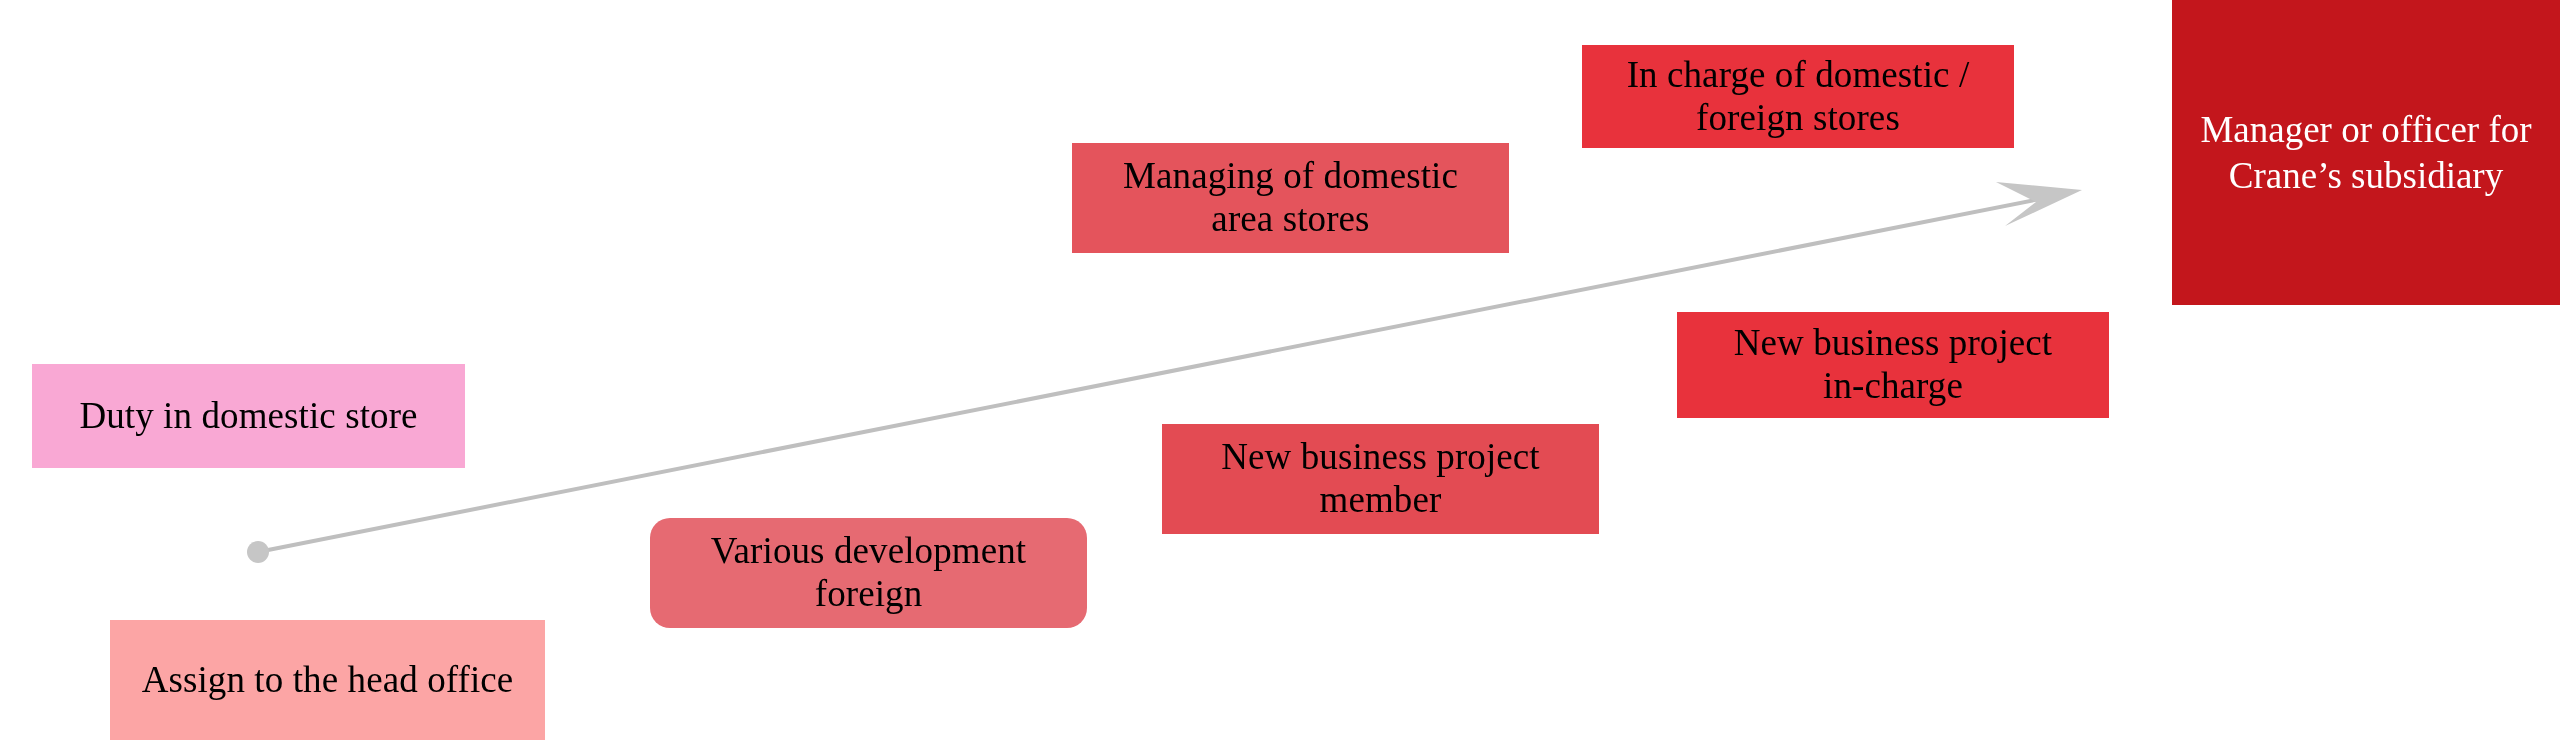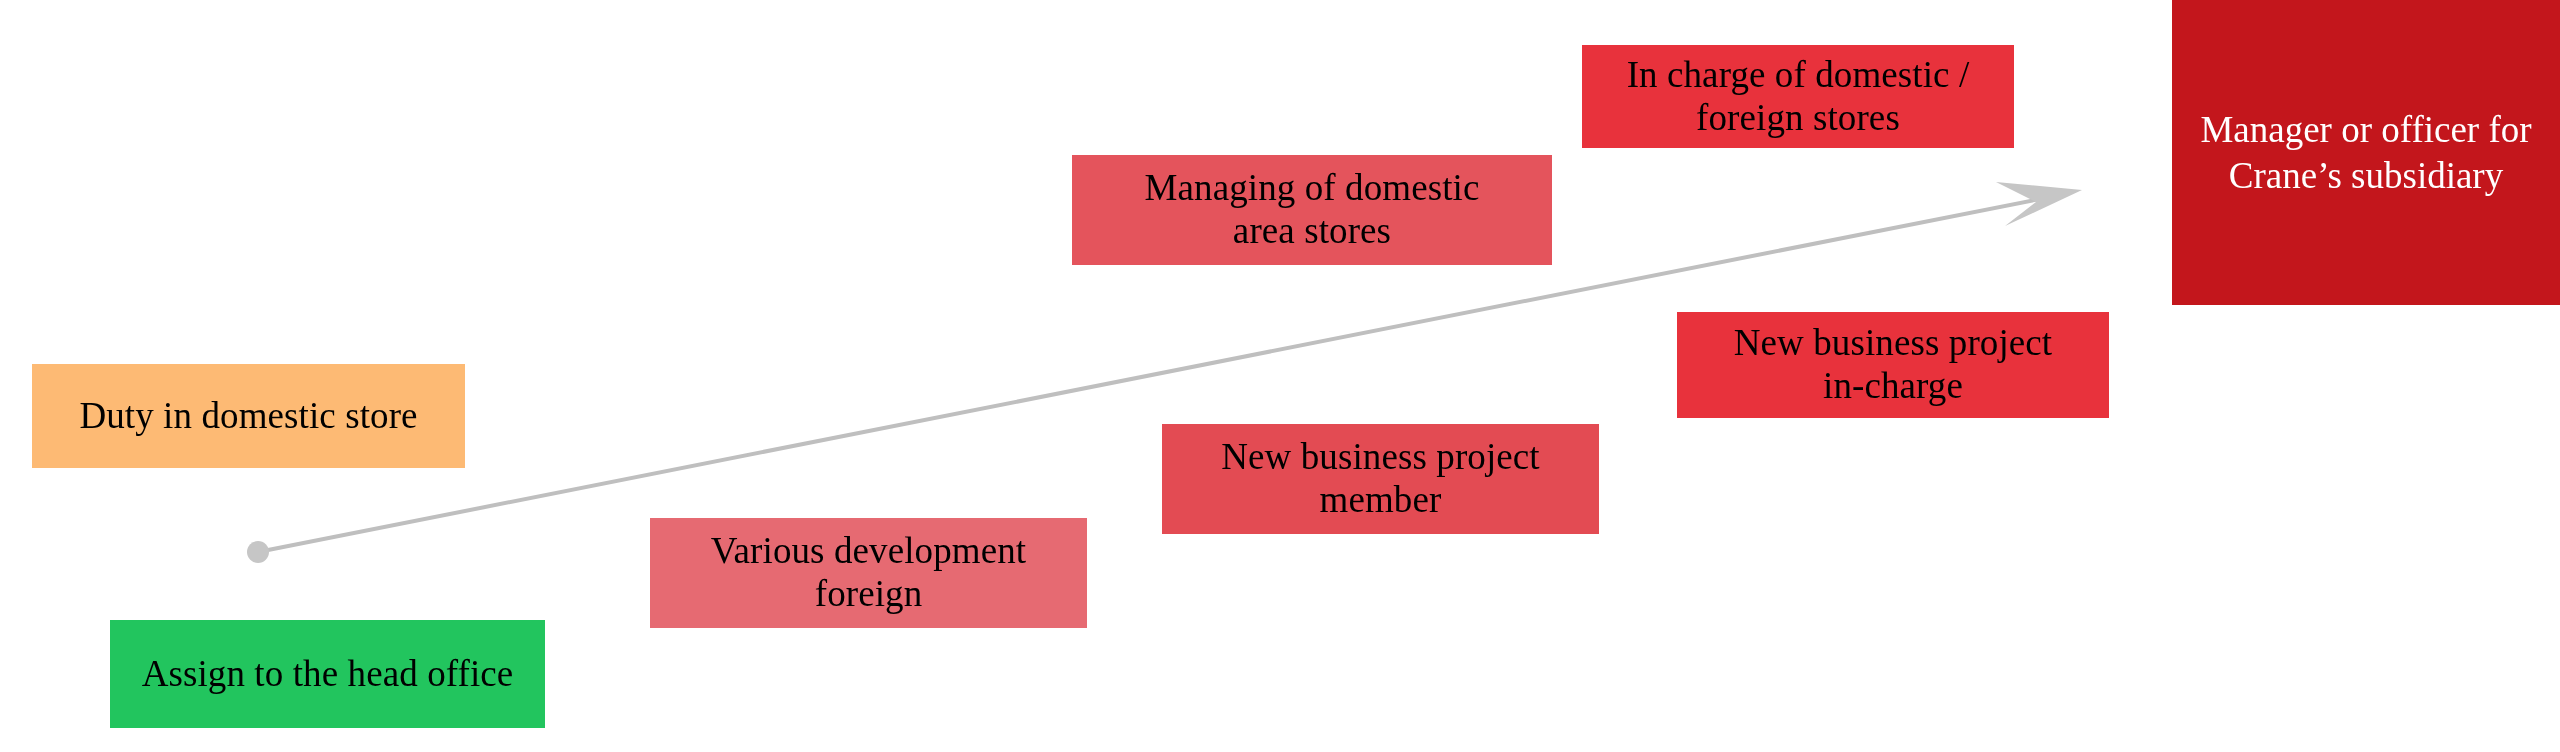--- a/index.html
+++ b/index.html
@@ -64,37 +64,37 @@
 <body>
 
 <div id="canvas">
 
   <svg id="arrow-layer" viewBox="0 0 2560 752" xmlns="http://www.w3.org/2000/svg">
     <line x1="258" y1="552" x2="2050" y2="197" stroke="#BFBFBF" stroke-width="4" stroke-linecap="round"></line>
     <circle cx="258" cy="552" r="11" fill="#C6C6C6"></circle>
     <polygon fill="#C6C6C6" points="2082,190 1996,182 2036,202 2005,226"></polygon>
   </svg>
 
-  <div class="step-box" style="left:110px; top:620px; width:435px; height:108px; background:#22c55e;">
+  <div class="step-box" style="left:110px; top:620px; width:435px; height:120px; background:#fca5a5;">
     <span class="box-label">Assign to the head office</span>
   </div>
 
-  <div class="step-box" style="left:32px; top:364px; width:433px; height:104px; background:#fdba74;">
+  <div class="step-box" style="left:32px; top:364px; width:433px; height:104px; background:#f9a8d4;">
     <span class="box-label">Duty in domestic store</span>
   </div>
 
 
-  <div class="step-box two-line" style="left:650px; top:518px; width:437px; height:110px; background:#E66A72;">
+  <div class="step-box two-line" style="left:650px; top:518px; width:437px; height:110px; background:#E66A72;border-radius:20px;">
     <span class="box-label">
       <span>Various development</span><br>
       <span>foreign</span>
     </span>
   </div>
 
-  <div class="step-box two-line" style="left:1072px; top:143px; width:480px; height:110px; background:#E4545C;margin-top:12px;">
+  <div class="step-box two-line" style="left:1072px; top:143px; width:437px; height:110px; background:#E4545C;">
     <span class="box-label">
       <span>Managing of domestic</span><br>
       <span>area stores</span>
     </span>
   </div>
 
   <div class="step-box two-line" style="left:1162px; top:424px; width:437px; height:110px; background:#E34B53;">
     <span class="box-label">
       <span>New business project</span><br>
       <span>member</span>

